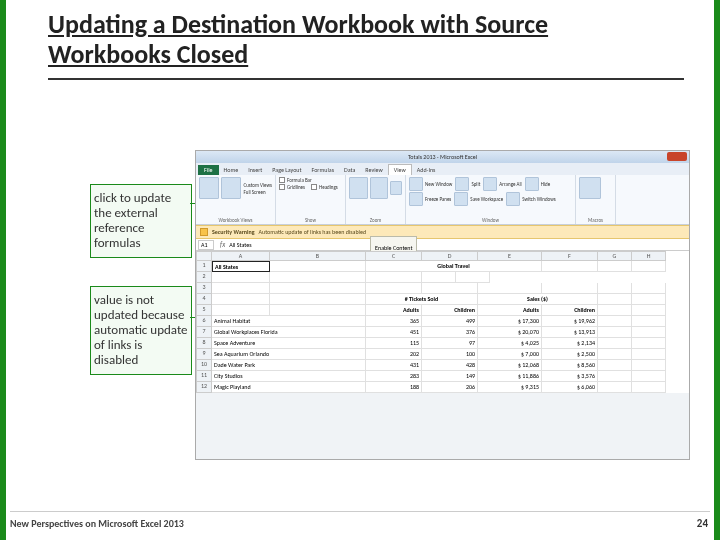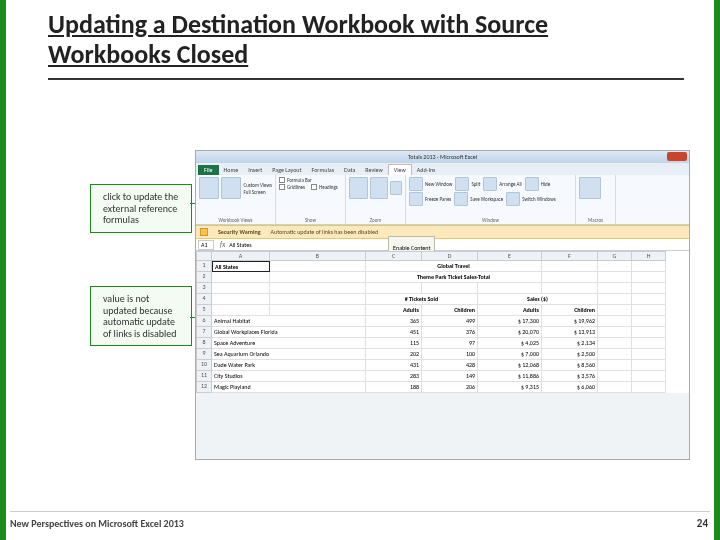--- a/index.html
+++ b/index.html
@@ -23,21 +23,21 @@
 
   .ribbon { height: 50px; background: #f6f9fd; border-bottom: 1px solid #c8d0da; display: flex; }
   .rgroup { border-right: 1px solid #d4dce6; padding: 2px 3px 1px; display: flex; flex-direction: column; justify-content: space-between; position: relative; }
   .rgroup-label { position: absolute; bottom: 1px; left: 0; right: 0; text-align: center; font-size: 5px; color: #666; }
   .rrow { display: flex; gap: 2px; align-items: center; }
   .ricon { width: 14px; height: 14px; background: #d0e0f0; border: 1px solid #b0c4da; border-radius: 1px; }
   .ricon.big { width: 22px; height: 22px; }
   .rlabel { font-size: 5px; color: #333; white-space: nowrap; }
   .chk { width: 6px; height: 6px; border: 1px solid #888; background: #fff; display: inline-block; }
 
-  .warnbar { height: 14px; background: #fde9b9; border-top: 1px solid #e6c66e; border-bottom: 1px solid #e6c66e; display: flex; align-items: center; padding: 0 4px; gap: 10px; }
+  .warnbar { height: 14px; background: #fde9b9; border-top: 1px solid #e6c66e; border-bottom: 1px solid #e6c66e; display: flex; align-items: center; padding: 0 4px; gap: 4px; }
   .warn-shield { width: 8px; height: 8px; background: #f8c34a; border: 1px solid #d19a2c; }
   .warn-text { font-size: 6px; color: #5a4a1e; font-weight: bold; }
   .warn-sub { font-size: 6px; color: #5a4a1e; }
   .warn-btn { font-size: 6px; background: #f6f6f0; border: 1px solid #bba; padding: 7px 4px; margin-top: 32px; }
 
   .fxbar { height: 12px; background: #fff; border-bottom: 1px solid #ccc; display: flex; align-items: center; }
   .namebox { width: 16px; border: 1px solid #ccc; font-size: 6px; padding: 0 2px; margin: 1px 2px; background: #fff; }
   .fx { font-style: italic; font-size: 7px; color: #666; margin: 0 4px; }
   .fxval { font-size: 6px; }
 
@@ -46,21 +46,21 @@
   .corner { width: 16px; border: 1px solid #ccc; background: #eef2f6; }
   .ch { border: 1px solid #ccc; border-left: none; background: #eef2f6; text-align: center; font-size: 6px; color: #555; }
   .rowhdr { width: 16px; border: 1px solid #ccc; border-top: none; background: #eef2f6; text-align: center; font-size: 6px; color: #555; }
   .gridrow { display: flex; height: 11px; }
   .cell { border: 1px solid #e0e0e0; border-top: none; border-left: none; font-size: 6px; padding: 0 2px; overflow: hidden; white-space: nowrap; display: flex; align-items: center; }
   .cell.r { justify-content: flex-end; }
   .cell.c { justify-content: center; }
   .cell.b { font-weight: bold; }
   .active-cell { border: 1px solid #222 !important; }
 
-  .annot { position: absolute; border: 1px solid #1a8a1a; background: #f3fbf3; font-size: 10px; color: #333; padding: 6px 12px; line-height: 1.15; }
+  .annot { position: absolute; border: 1px solid #1a8a1a; background: #f3fbf3; font-size: 13px; color: #333; padding: 6px 3px; line-height: 1.15; }
   .ann1 { left: 90px; top: 184px; width: 102px; }
   .ann2 { left: 90px; top: 286px; width: 102px; }
   .arrow { position: absolute; height: 0; border-top: 1px solid #1a8a1a; }
   .arrow::after { content: ""; position: absolute; right: -1px; top: -3px; border: 3px solid transparent; border-left-color: #1a8a1a; }
   .cA { width: 58px; } .cB { width: 96px; } .cC { width: 56px; } .cD { width: 56px; } .cE { width: 64px; } .cF { width: 56px; } .cG { width: 34px; } .cH { width: 34px; }
 </style>
 </head>
 <body>
 
 <div class="green-bar-left"></div>
@@ -195,21 +195,20 @@
         <div class="cell cB"></div>
         <div class="cell c b" style="width:176px">Global Travel</div>
         <div class="cell cF"></div>
         <div class="cell cG"></div>
         <div class="cell cH"></div>
       </div>
     <div class="gridrow">
         <div class="rowhdr">2</div>
         <div class="cell cA"></div>
         <div class="cell cB"></div>
-        <div class="cell c b" style="width:176px">Theme Park Ticket Sales-Total</div>
         <div class="cell cF"></div>
         <div class="cell cG"></div>
         <div class="cell cH"></div>
       </div>
     <div class="gridrow">
         <div class="rowhdr">3</div>
         <div class="cell cA"></div>
         <div class="cell cB"></div>
         <div class="cell cC"></div>
         <div class="cell cD"></div>

